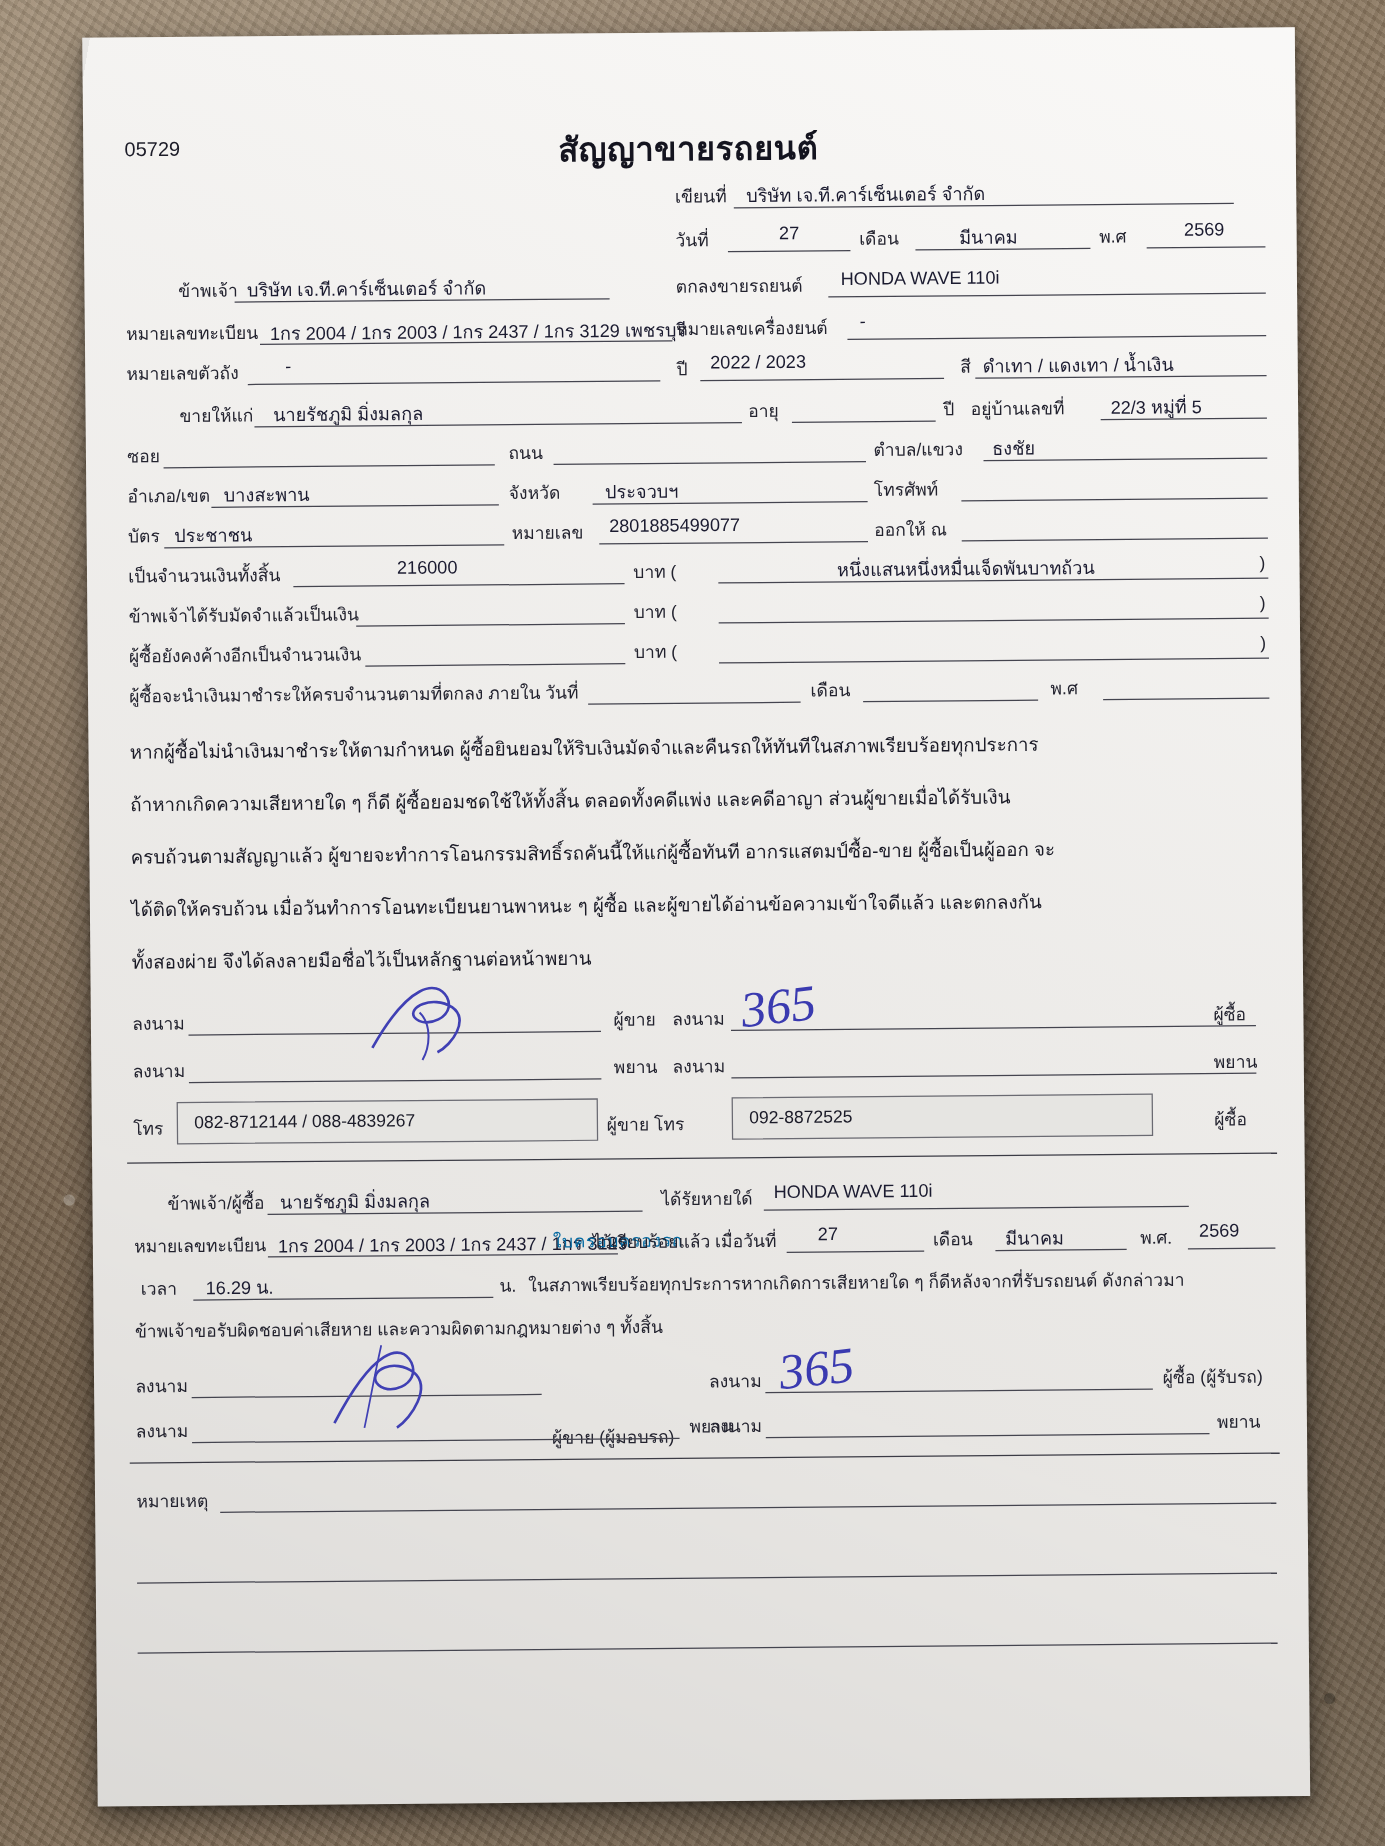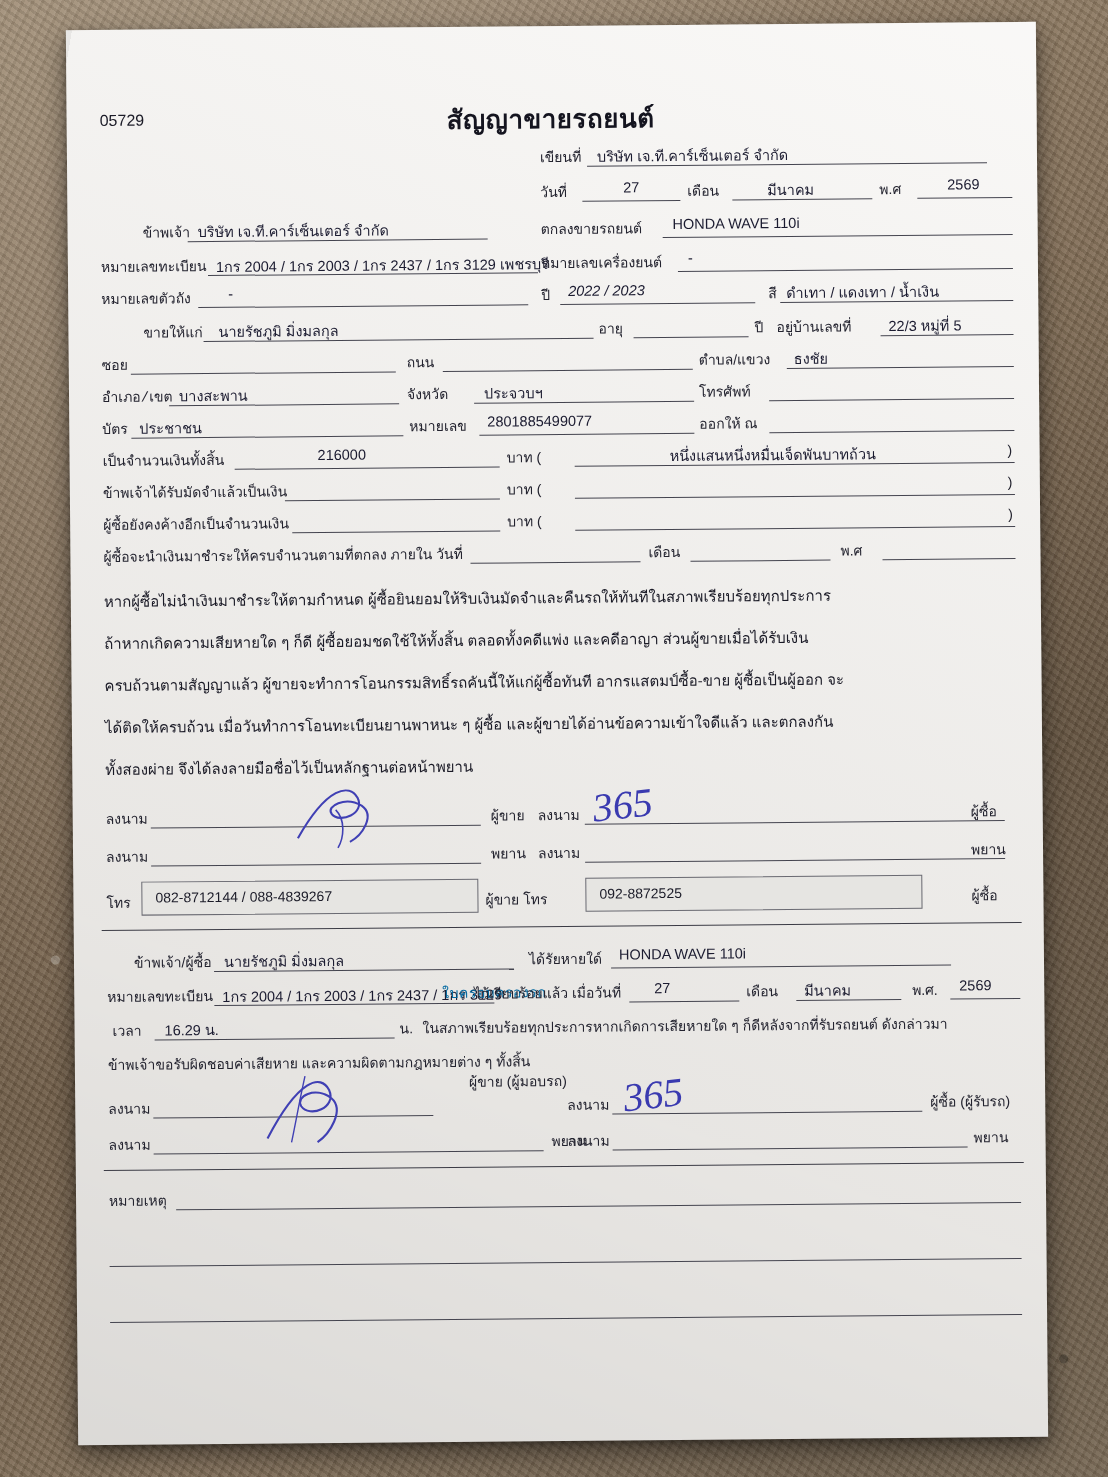--- a/index.html
+++ b/index.html
@@ -121,21 +121,21 @@
     <div class="abs hand sm" style="left:148px;top:226px;">1กร 2004 / 1กร 2003 / 1กร 2437 / 1กร 3129  เพชรบุรี</div>
     <div class="rule" style="left:140px;top:246px;width:330px;"></div>
     <div class="abs lbl" style="left:473px;top:226px;">หมายเลขเครื่องยนต์</div>
     <div class="abs hand" style="left:620px;top:225px;">-</div>
     <div class="rule" style="left:610px;top:246px;width:335px;"></div>
 
     <div class="abs lbl" style="left:33px;top:258px;">หมายเลขตัวถัง</div>
     <div class="abs hand" style="left:160px;top:257px;">-</div>
     <div class="rule" style="left:130px;top:278px;width:330px;"></div>
     <div class="abs lbl" style="left:473px;top:258px;">ปี</div>
-    <div class="abs hand" style="left:500px;top:257px;font-style:italic;">2022 / 2023</div>
+    <div class="abs hand" style="left:500px;top:257px;">2022 / 2023</div>
     <div class="rule" style="left:492px;top:278px;width:195px;"></div>
     <div class="abs lbl" style="left:700px;top:258px;">สี</div>
     <div class="abs hand" style="left:718px;top:257px;">ดำเทา / แดงเทา / น้ำเงิน</div>
     <div class="rule" style="left:712px;top:278px;width:233px;"></div>
 
     <div class="abs lbl" style="left:75px;top:292px;">ขายให้แก่</div>
     <div class="abs hand" style="left:150px;top:291px;">นายรัชภูมิ  มิ่งมลกุล</div>
     <div class="rule" style="left:135px;top:312px;width:390px;"></div>
     <div class="abs lbl" style="left:530px;top:292px;">อายุ</div>
     <div class="rule" style="left:565px;top:312px;width:115px;"></div>
@@ -145,21 +145,21 @@
     <div class="rule" style="left:812px;top:312px;width:133px;"></div>
 
     <div class="abs lbl" style="left:33px;top:324px;">ซอย</div>
     <div class="rule" style="left:62px;top:344px;width:265px;"></div>
     <div class="abs lbl" style="left:338px;top:324px;">ถนน</div>
     <div class="rule" style="left:374px;top:344px;width:250px;"></div>
     <div class="abs lbl" style="left:630px;top:324px;">ตำบล/แขวง</div>
     <div class="abs hand" style="left:725px;top:323px;">ธงชัย</div>
     <div class="rule" style="left:718px;top:344px;width:227px;"></div>
 
-    <div class="abs lbl" style="left:33px;top:356px;font-family:Liberation Mono, monospace;">อำเภอ/เขต</div>
+    <div class="abs lbl" style="left:33px;top:356px;">อำเภอ/เขต</div>
     <div class="abs hand" style="left:110px;top:355px;">บางสะพาน</div>
     <div class="rule" style="left:100px;top:376px;width:230px;"></div>
     <div class="abs lbl" style="left:338px;top:356px;">จังหวัด</div>
     <div class="abs hand" style="left:415px;top:355px;">ประจวบฯ</div>
     <div class="rule" style="left:405px;top:376px;width:220px;"></div>
     <div class="abs lbl" style="left:630px;top:356px;">โทรศัพท์</div>
     <div class="rule" style="left:700px;top:376px;width:245px;"></div>
 
     <div class="abs lbl" style="left:33px;top:388px;">บัตร</div>
     <div class="abs hand" style="left:70px;top:387px;">ประชาชน</div>
@@ -260,21 +260,21 @@
     <div class="abs lbl" style="left:348px;top:990px;">ในสภาพเรียบร้อยทุกประการหากเกิดการเสียหายใด ๆ ก็ดีหลังจากที่รับรถยนต์  ดังกล่าวมา</div>
 
     <div class="abs lbl" style="left:33px;top:1024px;">ข้าพเจ้าขอรับผิดชอบค่าเสียหาย และความผิดตามกฎหมายต่าง ๆ ทั้งสิ้น</div>
 
     <div class="abs lbl" style="left:33px;top:1068px;">ลงนาม</div>
     <div class="rule" style="left:78px;top:1088px;width:280px;"></div>
     <svg class="sig1" style="left:180px;top:1040px;height:80px;" viewBox="0 0 120 80">
       <path d="M12 70 C 44 10, 66 6, 74 22 C 82 40, 54 50, 46 38 C 40 28, 60 18, 76 30 C 90 42, 74 66, 62 74" fill="none" stroke="#4040b4" stroke-width="2.1"></path>
       <path d="M50 8 C 44 34, 40 56, 36 74" fill="none" stroke="#4040b4" stroke-width="1.4"></path>
     </svg>
-    <div class="abs lbl" style="left:366px;top:1044px;margin-left:28px;">ผู้ขาย (ผู้มอบรถ)</div>
+    <div class="abs lbl" style="left:366px;top:1112px;">ผู้ขาย (ผู้มอบรถ)</div>
     <div class="abs lbl" style="left:492px;top:1068px;">ลงนาม</div>
     <div class="rule" style="left:537px;top:1088px;width:310px;"></div>
     <div class="sig2" style="left:548px;top:1046px;">365</div>
     <div class="abs lbl" style="left:855px;top:1068px;">ผู้ซื้อ (ผู้รับรถ)</div>
 
     <div class="abs lbl" style="left:33px;top:1104px;">ลงนาม</div>
     <div class="rule" style="left:78px;top:1124px;width:390px;"></div>
     <div class="abs lbl" style="left:476px;top:1104px;">พยาน</div>
     <div class="abs lbl" style="left:492px;top:1104px;">ลงนาม</div>
     <div class="rule" style="left:537px;top:1124px;width:355px;"></div>

